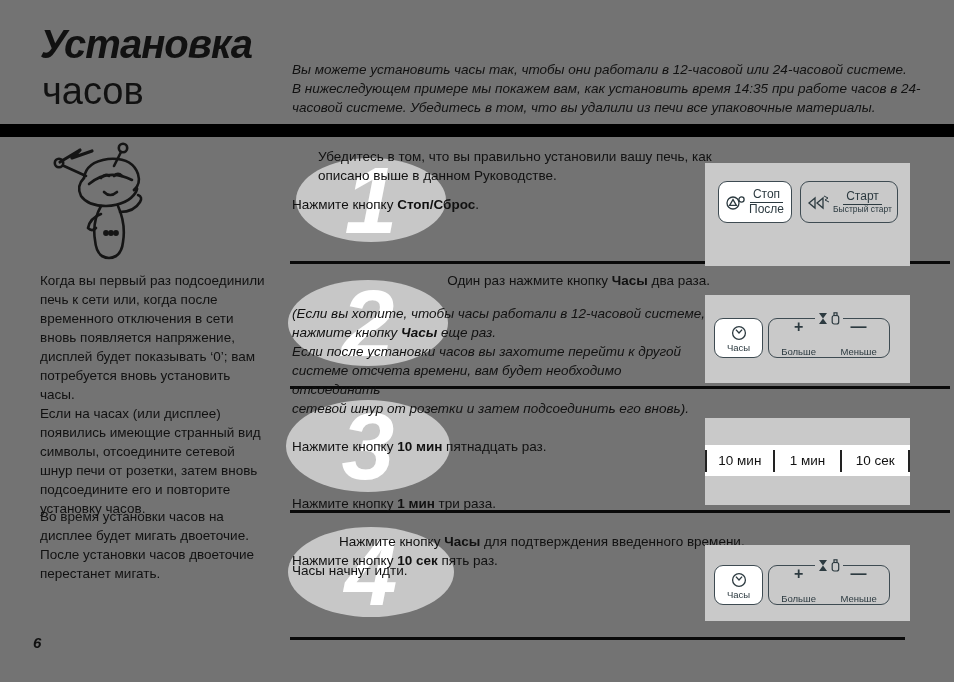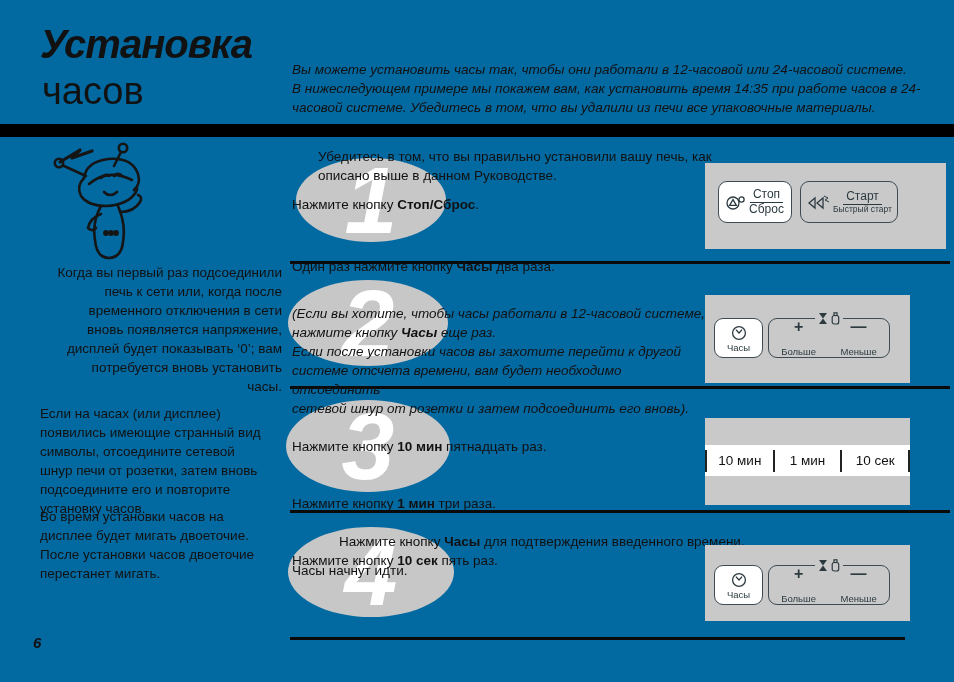--- a/index.html
+++ b/index.html
@@ -1,46 +1,46 @@
 <!DOCTYPE html>
 <html><head>
 <meta charset="utf-8">
 <style>
   html,body{margin:0;padding:0;background:#fff;}
-  .page{position:relative;width:954px;height:682px;background:#0369a1;overflow:hidden;
+  .page{position:relative;width:954px;height:682px;background:#737373;overflow:hidden;
         font-family:"Liberation Sans","DejaVu Sans",sans-serif;color:#111;}
   
   .title-bold{position:absolute;left:40px;top:22px;font-size:40px;font-weight:bold;font-style:italic;letter-spacing:-1px;}
   .title-reg{position:absolute;left:42px;top:70px;font-size:38px;font-weight:400;}
   .intro{position:absolute;left:292px;top:60px;width:660px;font-style:italic;font-size:13.5px;line-height:19px;}
   .black-bar{position:absolute;left:0;top:124px;width:954px;height:13px;background:#000;}
   
   .mascot{position:absolute;left:46px;top:140px;}
   .side-par{position:absolute;left:40px;width:242px;font-size:13.5px;line-height:19px;white-space:pre-wrap;}
-  .p1{top:263px;text-align:right;} .p2{top:404px;} .p3{top:507px;}
+  .p1{top:271px;} .p2{top:404px;} .p3{top:507px;}
   .page-num{position:absolute;left:33px;top:634px;font-size:15px;font-weight:bold;font-style:italic;}
   
   .rule{position:absolute;left:290px;height:3px;background:#0a0a0a;}
   .r1{top:261px;width:660px;} .r2{top:386px;width:660px;} .r3{top:510px;width:660px;} .r4{top:637px;width:615px;}
   .watermark{position:absolute;background:#c7c7c7;border-radius:50%;color:#fff;
              display:flex;align-items:center;justify-content:center;
              font-size:95px;font-weight:bold;font-style:italic;z-index:0;}
   .w1{left:296px;top:158px;width:150px;height:84px;}
   .w2{left:288px;top:280px;width:160px;height:86px;}
   .w3{left:286px;top:400px;width:164px;height:92px;}
   .w4{left:288px;top:527px;width:166px;height:90px;}
   .step-text{position:absolute;left:292px;width:418px;font-size:13.5px;line-height:19px;white-space:pre-wrap;z-index:1;}
   .s1a{top:147px;margin-left:26px;} .s1b{top:195px;}
-  .s2a{top:257px;} .s2b{top:304px;font-style:italic;}
+  .s2a{top:271px;text-align:right;} .s2b{top:304px;font-style:italic;}
   .s3a{top:399px;}
   .s4a{top:532px;margin-left:47px;} .s4b{top:561px;}
   .b{font-weight:bold;}
   
   .panel{position:absolute;left:705px;width:205px;background:#c9c9c9;z-index:1;}
-  .pn1{top:163px;height:86px;padding-left:36px;} .pn2{top:295px;height:88px;} .pn3{top:418px;height:87px;} .pn4{top:545px;height:76px;}
+  .pn1{top:163px;height:103px;} .pn2{top:295px;height:88px;} .pn3{top:418px;height:87px;} .pn4{top:545px;height:76px;}
   .btn{box-sizing:border-box;border:1.6px solid #3e4b52;border-radius:9px;
        display:flex;align-items:center;justify-content:center;color:#2c3a40;}
   .white{background:#fff;}
   .stop-btn{position:absolute;left:13px;top:18px;width:74px;height:42px;gap:4px;}
   .start-btn{position:absolute;left:95px;top:18px;width:98px;height:42px;gap:3px;}
   .frac{display:flex;flex-direction:column;align-items:center;line-height:1.05;}
   .frac .top{border-bottom:1.3px solid #2c3a40;padding:0 3px 1px;}
   .f12{font-size:12px;} .f8{font-size:8.5px;white-space:nowrap;}
   .clock-btn{position:absolute;left:9px;top:23px;width:49px;height:40px;flex-direction:column;gap:1px;padding-top:2px;}
   .clock-btn .lbl{font-size:9.5px;}
@@ -124,21 +124,21 @@
 
   <div class="panel pn1">
     <div class="btn white stop-btn">
       <svg width="19" height="15" viewBox="0 0 19 15" fill="none" stroke="#2c3a40" stroke-width="1.3">
         <circle cx="7" cy="8" r="6"></circle>
         <polygon points="7,4.6 3.6,10.4 10.4,10.4"></polygon>
         <circle cx="15.5" cy="4.5" r="2.6"></circle>
       </svg>
       <span class="frac">
         <span class="top f12">Стоп</span>
-        <span class="f12">Сброс</span>
+        <span class="f12">После</span>
       </span>
     </div>
     <div class="btn start-btn">
       <svg width="24" height="15" viewBox="0 0 24 15" fill="none" stroke="#2c3a40" stroke-width="1.3">
         <polygon points="9,3 3,8 9,13"></polygon>
         <polygon points="17,3 11,8 17,13"></polygon>
         <polyline points="18,1 22,3 19,5 23,7" stroke-width="1"></polyline>
       </svg>
       <span class="frac">
         <span class="top f12">Старт</span>

